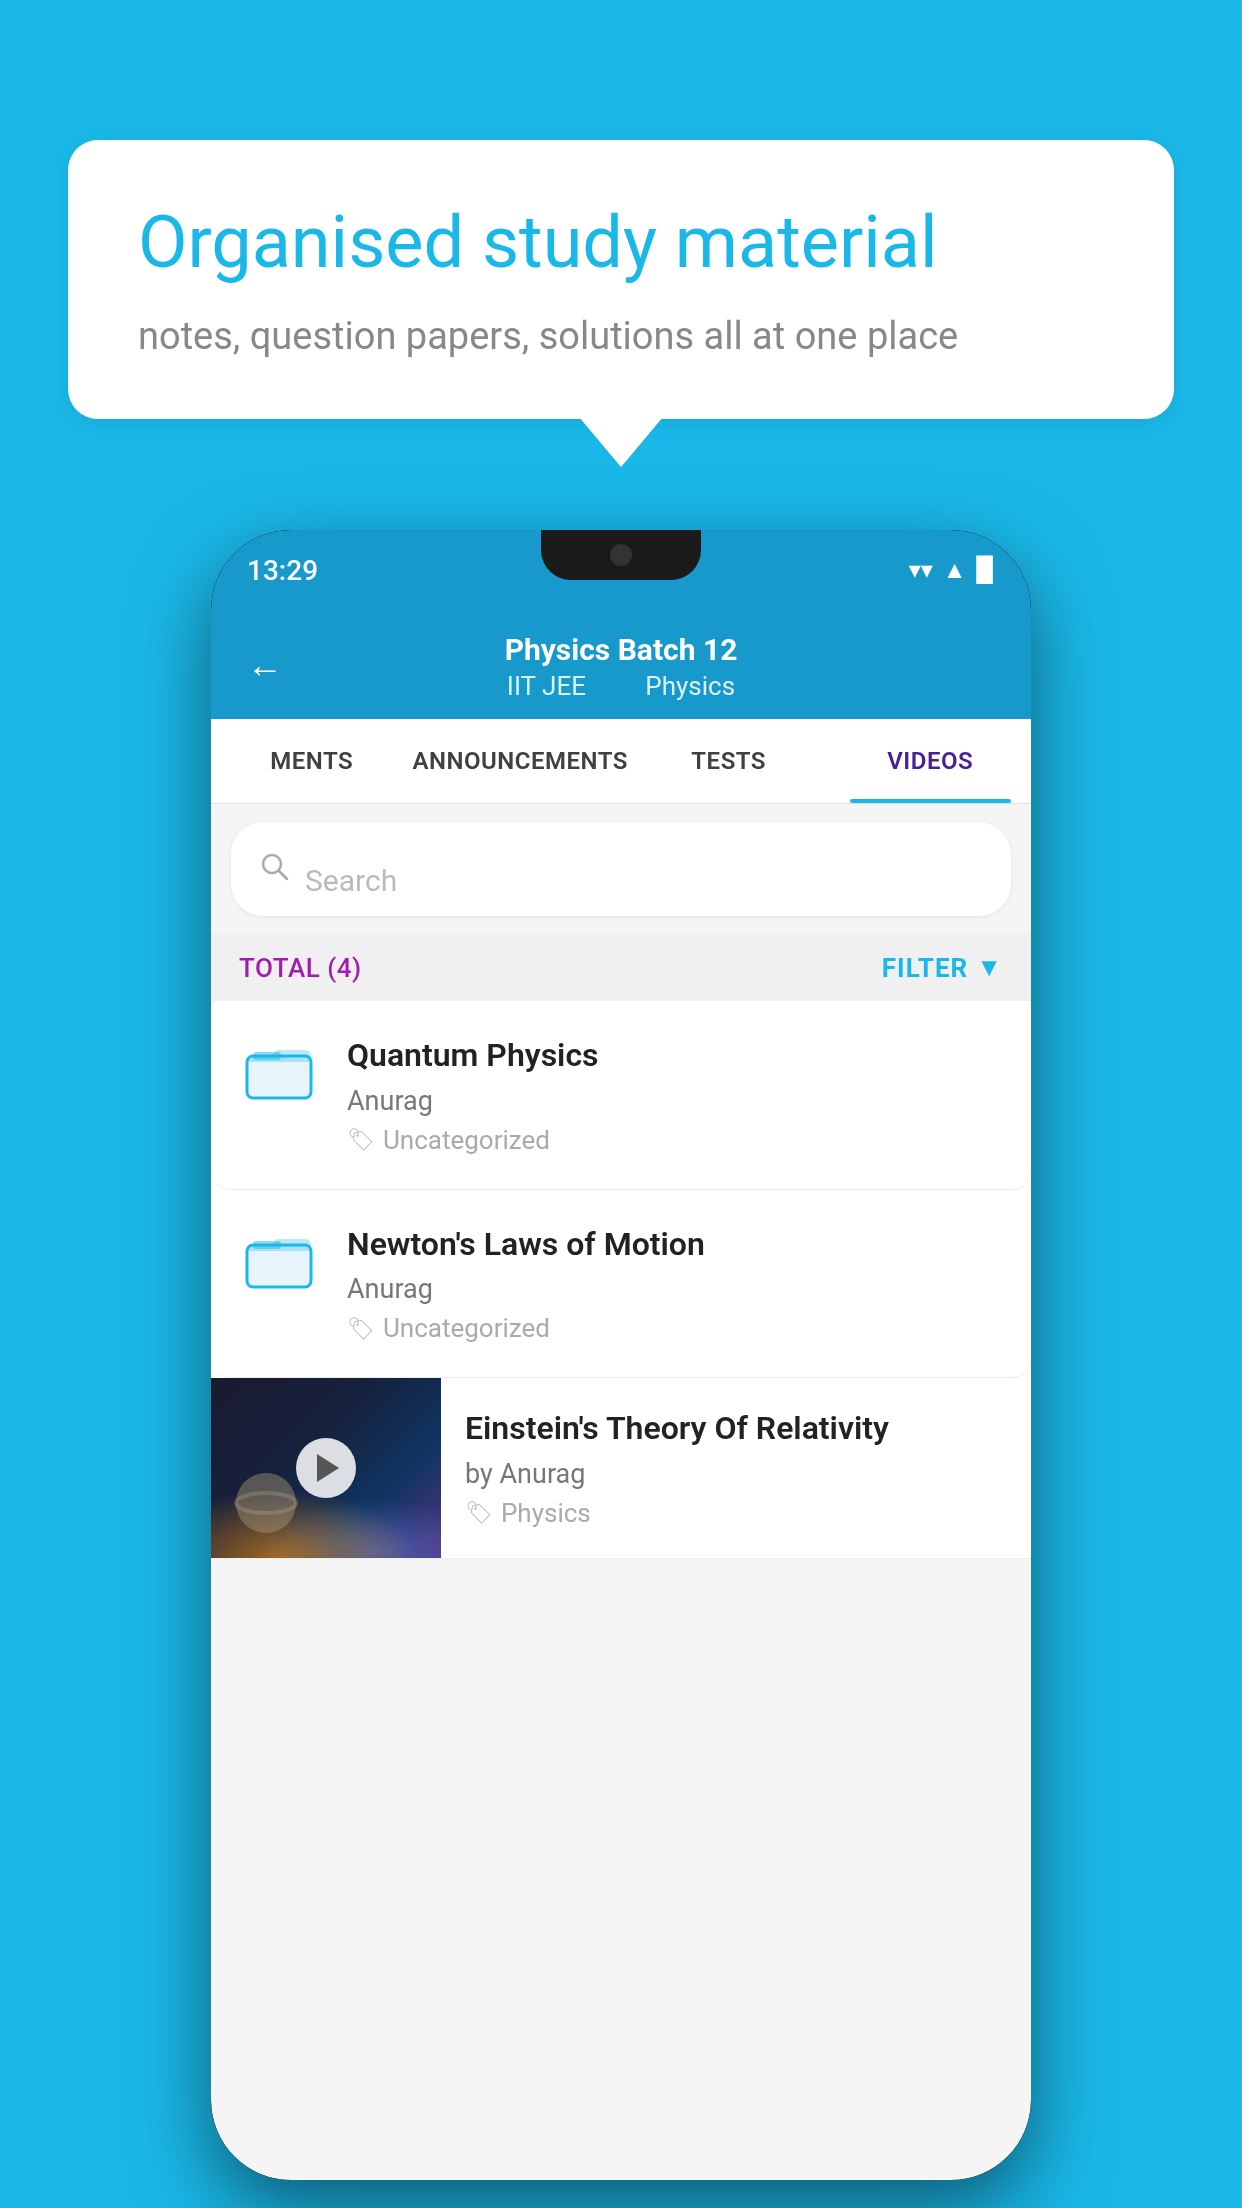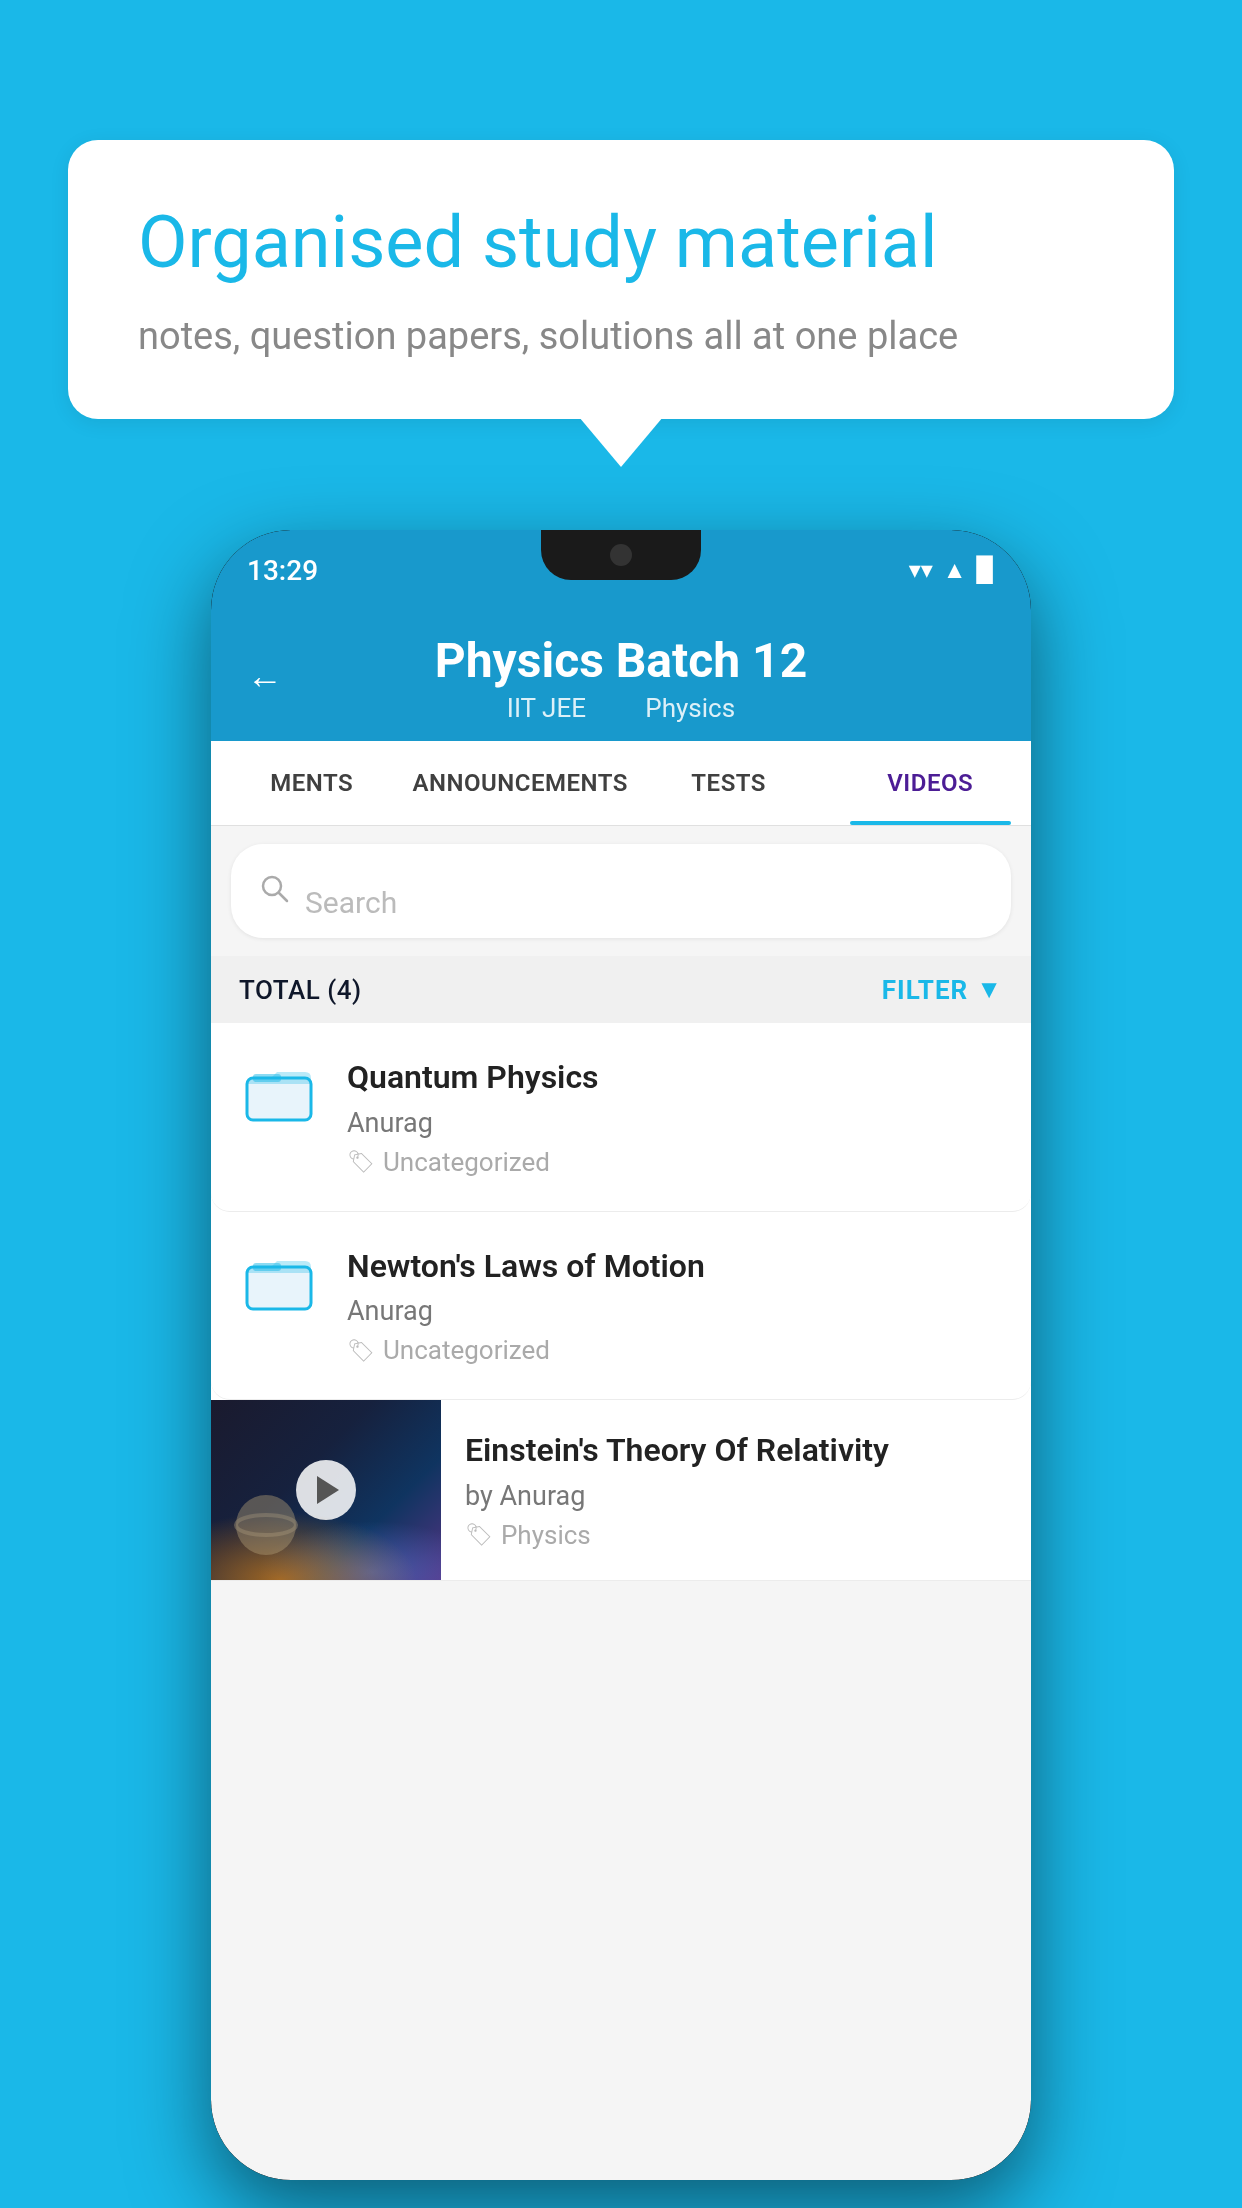--- a/index.html
+++ b/index.html
@@ -135,21 +135,21 @@
       position: absolute;
       left: 36px;
       top: 50%;
       transform: translateY(-50%);
       color: white;
       font-size: 36px;
     }
 
     .header-title {
       color: white;
-      font-size: 48px;
+      font-size: 30px;
       font-weight: 700;
     }
 
     .header-subtitle {
       color: rgba(255,255,255,0.85);
       font-size: 26px;
       margin-top: 4px;
     }
 
     .header-subtitle span {
@@ -222,21 +222,21 @@
     
     .filter-bar {
       background: #f0f0f0;
       padding: 18px 28px;
       display: flex;
       align-items: center;
       justify-content: space-between;
     }
 
     .total-label {
-      color: #0f172a;
+      color: #a21caf;
       font-size: 26px;
       font-weight: 500;
       letter-spacing: 0.5px;
     }
 
     .filter-btn {
       color: #1ab8e8;
       font-size: 26px;
       font-weight: 700;
       display: flex;

